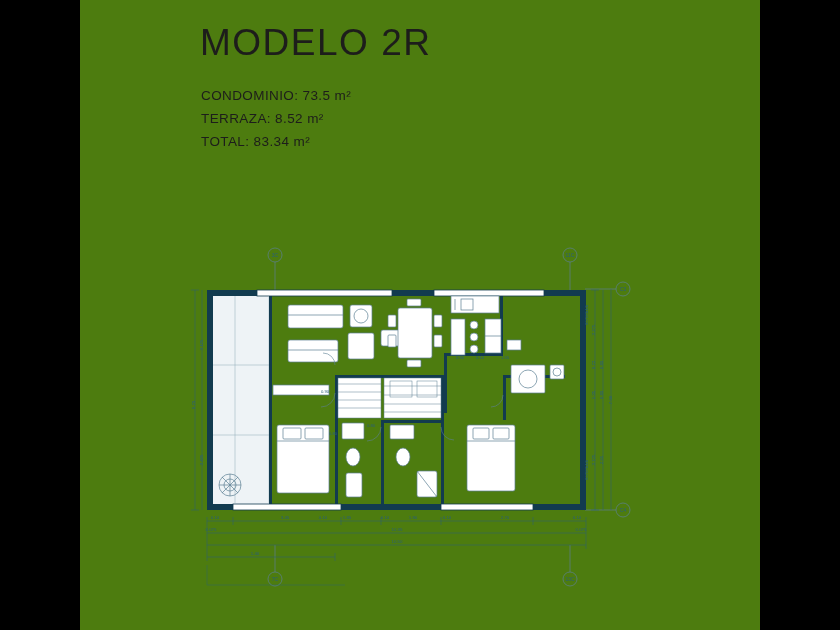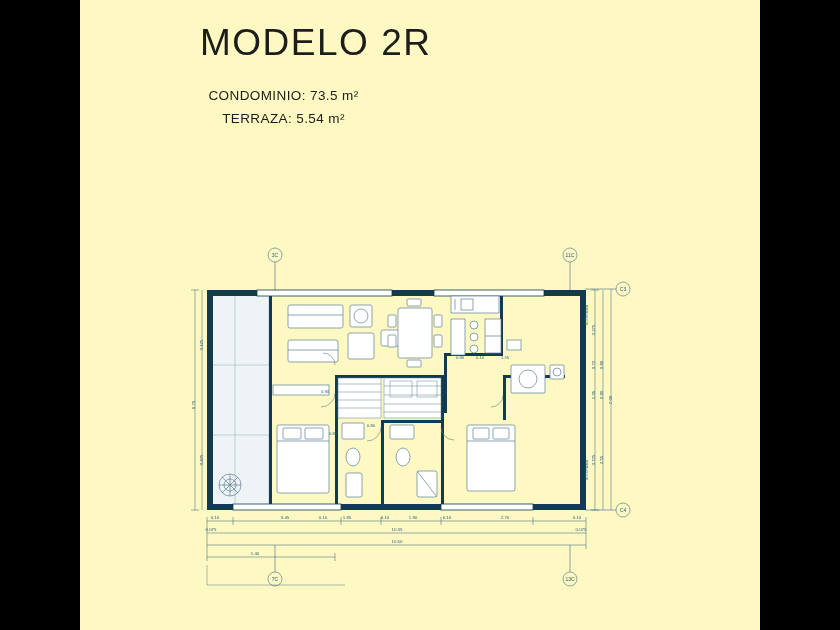--- a/index.html
+++ b/index.html
@@ -1,48 +1,49 @@
 <!DOCTYPE html>
 <html><head>
 <meta charset="utf-8">
 <style>
   html,body{margin:0;padding:0;background:#000;}
   body{width:840px;height:630px;overflow:hidden;font-family:"Liberation Sans",sans-serif;}
   .stage{position:relative;width:840px;height:630px;background:#000;}
-  .sheet{position:absolute;left:80px;top:0;width:680px;height:630px;background:#fef9c3;}
+  .sheet{position:absolute;left:80px;top:0;width:680px;height:630px;background:#4d7c0f;}
 
   
   .title{
     position:absolute;left:120px;top:22px;
     font-size:37px;letter-spacing:1.5px;color:#1d1d1b;
     font-family:"Liberation Sans",sans-serif;font-weight:400;
   }
   .specs{position:absolute;left:121px;top:88px;display:flex;gap:0;}
   .spec-col{display:flex;flex-direction:column;gap:8px;}
-  .spec-col.es{width:165px;align-items:center;}
+  .spec-col.es{width:165px;}
   .spec-line{font-size:13.5px;color:#1d1d1b;letter-spacing:.4px;white-space:nowrap;}
 
   
   .plan{position:absolute;left:105px;top:245px;width:470px;height:345px;}
   .plan svg{display:block;}
 
   
 </style>
 </head>
 <body>
 
 <div class="stage">
   <div class="sheet">
 
     <div class="title">MODELO 2R</div>
 
     <div class="specs">
       <div class="spec-col es">
         <div class="spec-line">CONDOMINIO: 73.5 m²</div>
-        <div class="spec-line">TERRAZA: 5.54 m²</div>
+        <div class="spec-line">TERRAZA: 8.52 m²</div>
+        <div class="spec-line">TOTAL: 83.34 m²</div>
       </div>
     </div>
 
     <div class="plan">
       <svg width="470" height="345" viewBox="0 0 470 345" xmlns="http://www.w3.org/2000/svg">
         <defs>
           <g id="dimtick">
               <line x1="-3" y1="3" x2="3" y2="-3" stroke="#2a5f7a" stroke-width="0.7"></line>
             </g>
         </defs>

